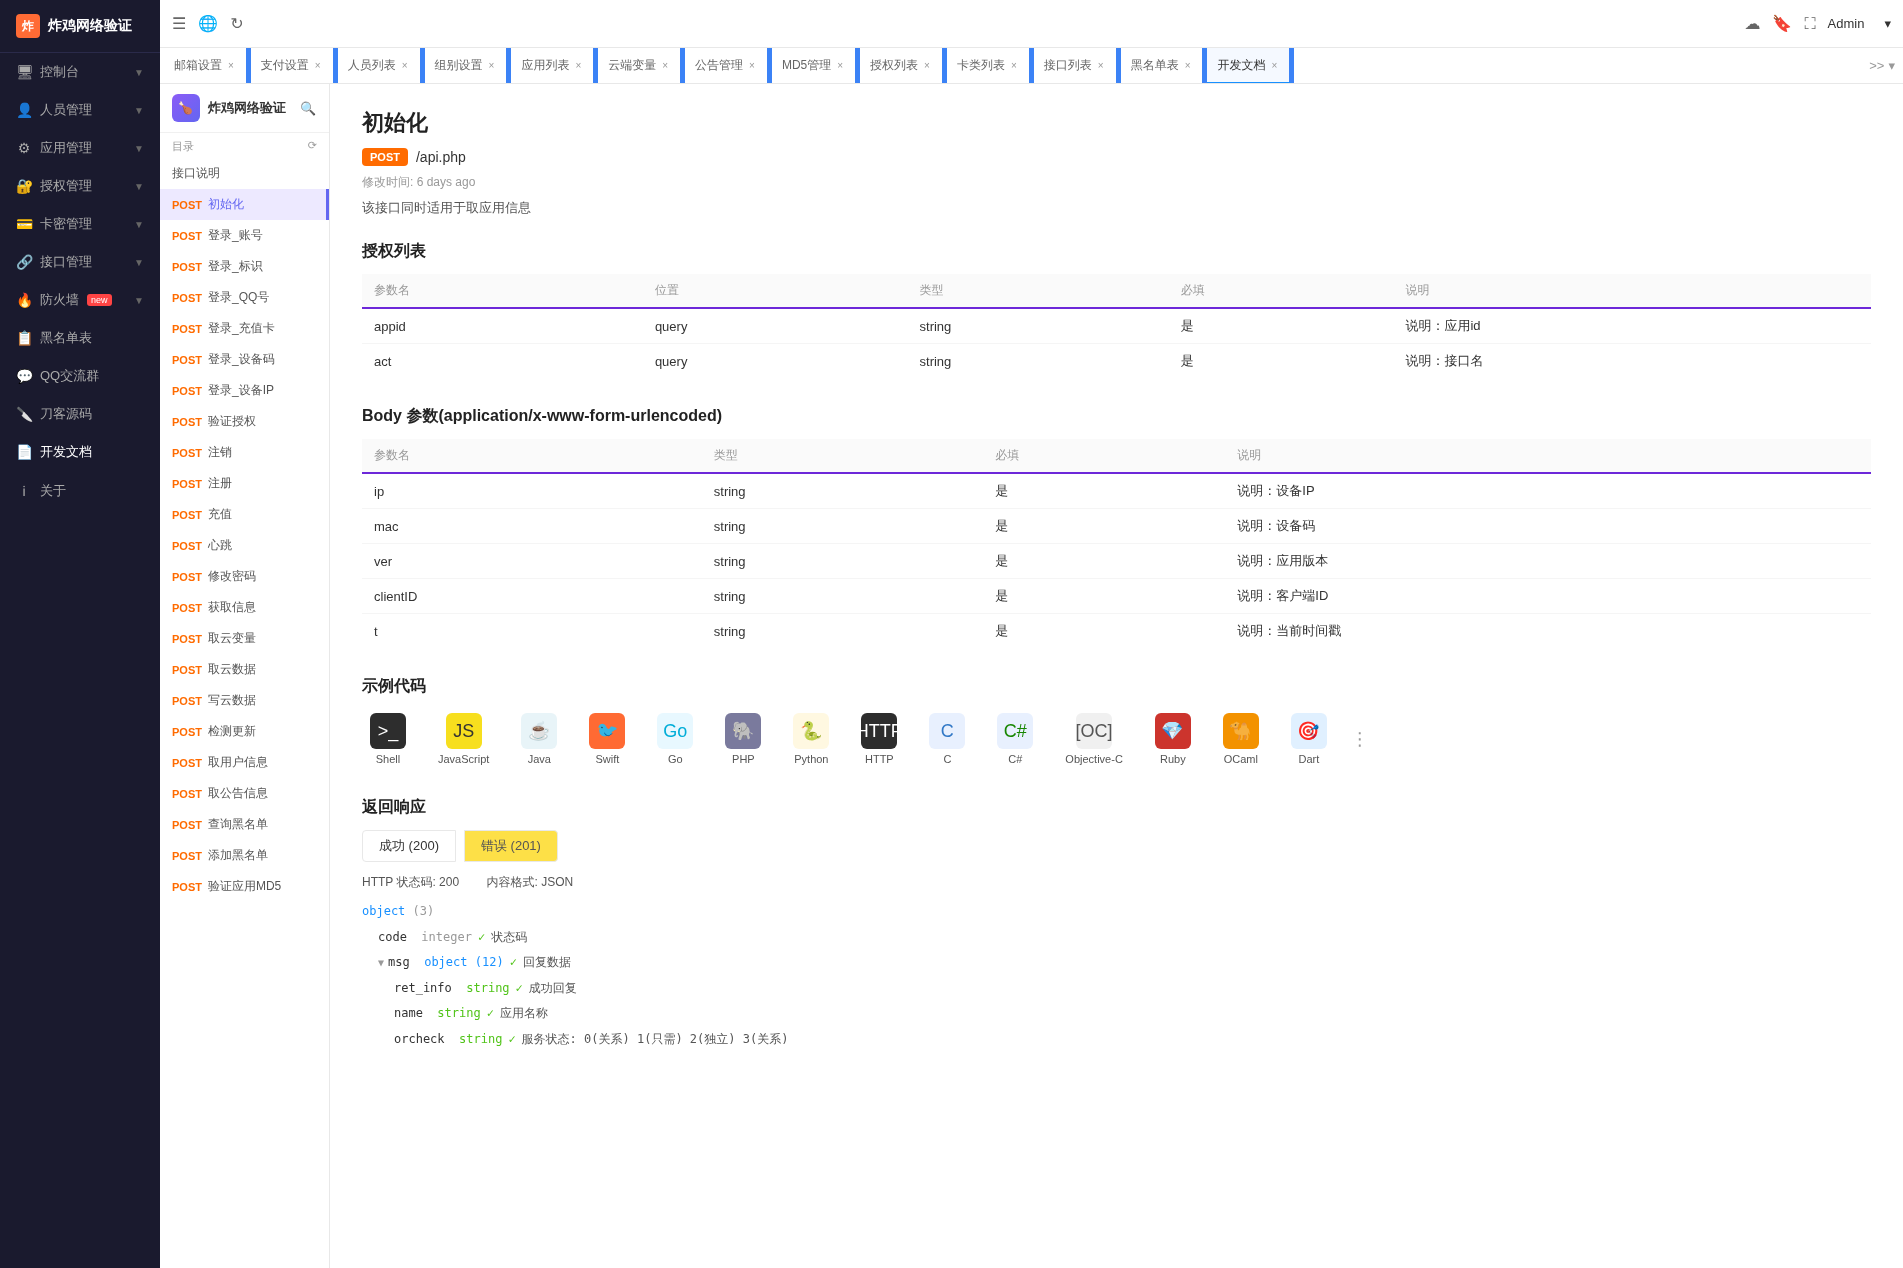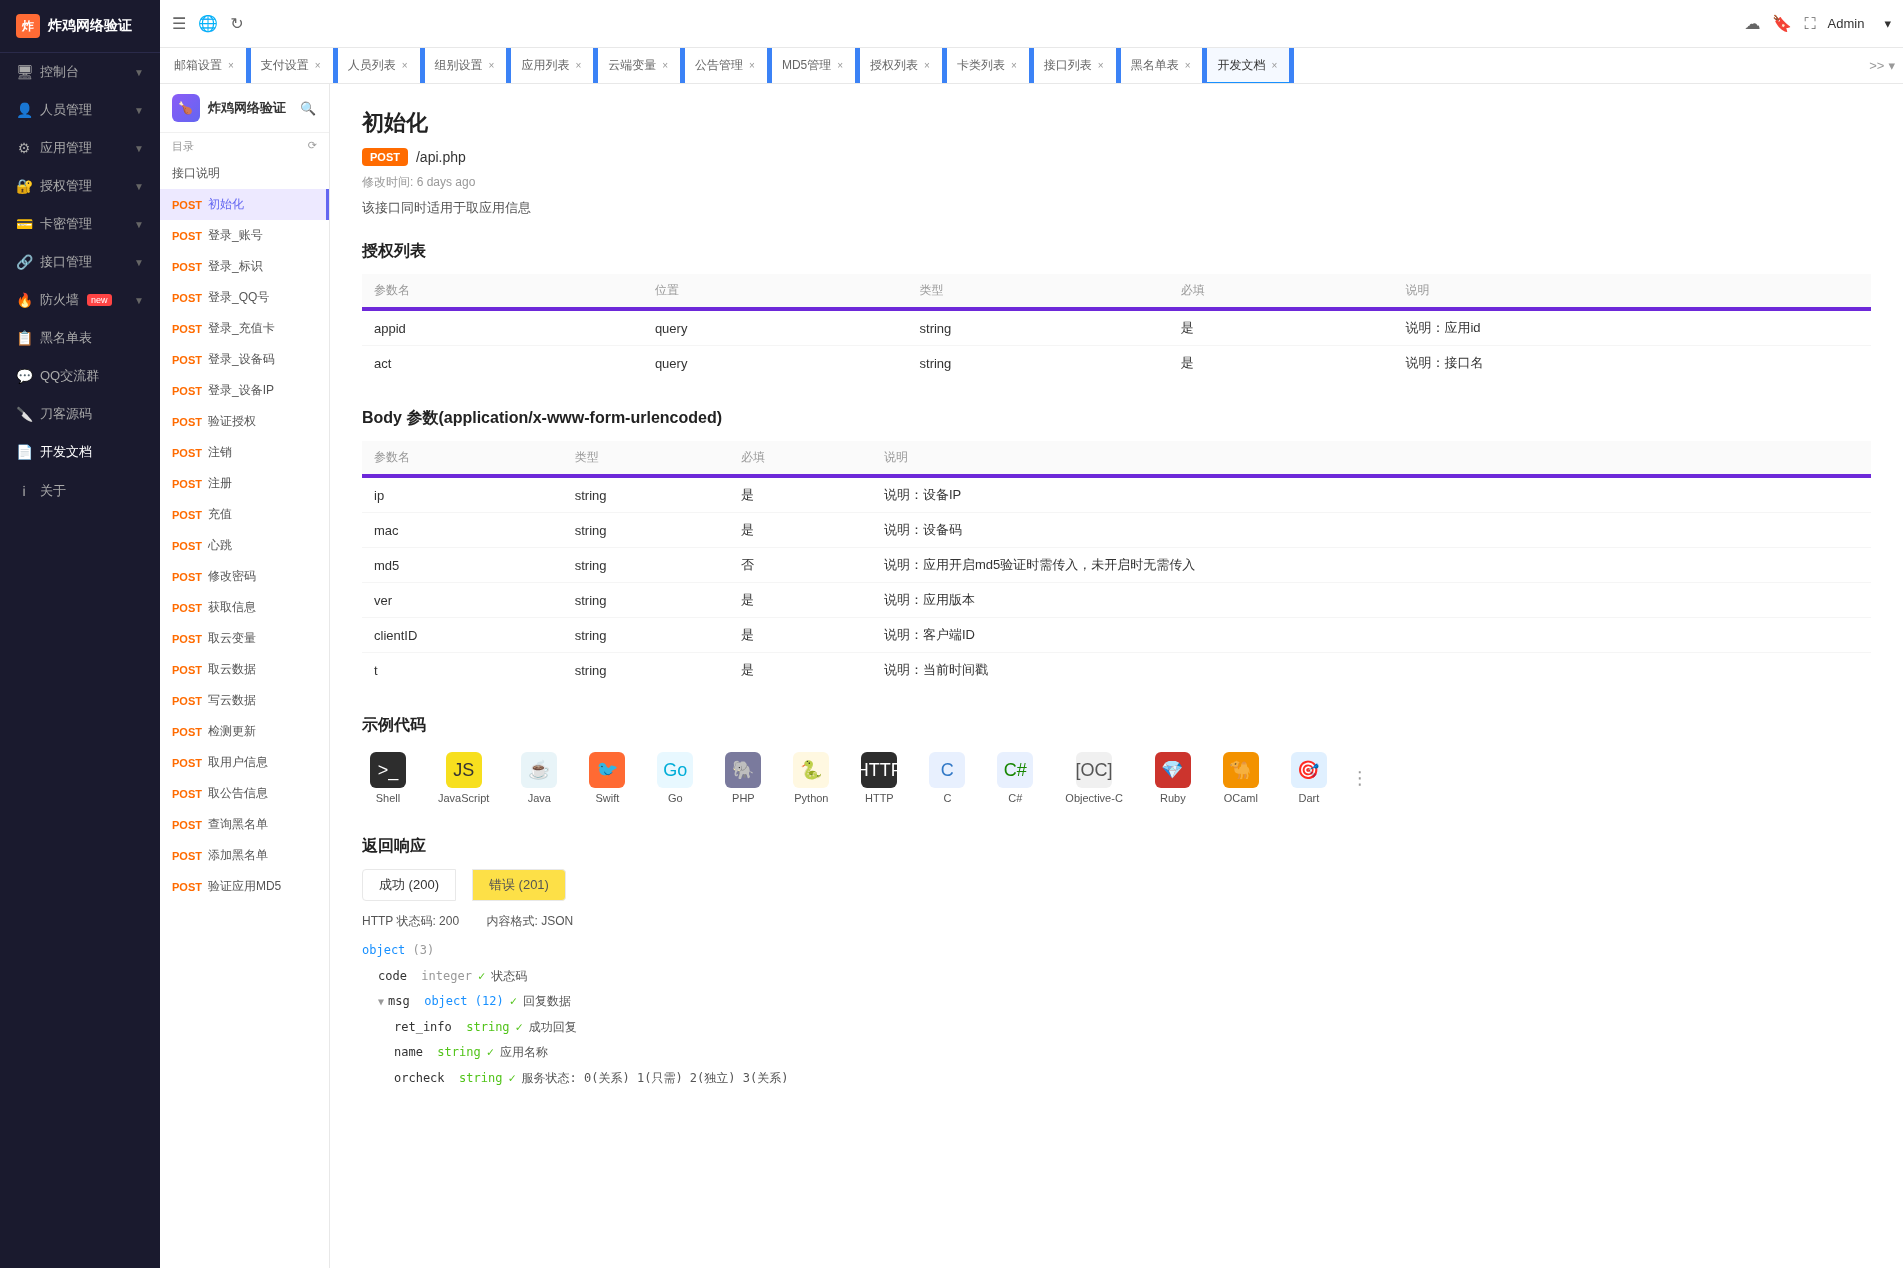--- a/index.html
+++ b/index.html
@@ -54,39 +54,39 @@
     .doc-endpoint { display: flex; align-items: center; gap: 8px; margin-bottom: 8px; }
     .method-badge { background: #ff6b00; color: #fff; font-size: 11px; font-weight: bold; padding: 3px 8px; border-radius: 4px; }
     .endpoint-url { font-size: 14px; color: #333; }
     .doc-meta { font-size: 12px; color: #999; margin-bottom: 8px; }
     .doc-desc { font-size: 13px; color: #555; margin-bottom: 24px; }
 
     .section-title { font-size: 16px; font-weight: bold; color: #222; margin-bottom: 12px; margin-top: 8px; }
 
     
     .param-table { width: 100%; border-collapse: collapse; margin-bottom: 28px; }
-    .param-table th { text-align: left; padding: 8px 12px; font-size: 12px; color: #999; font-weight: normal; background: #fafafa; border-bottom: 4px solid #6d28d9; }
+    .param-table th { text-align: left; padding: 8px 12px; font-size: 12px; color: #999; font-weight: normal; background: #fafafa; border-bottom: 2px solid #6d28d9; }
     .param-table td { padding: 8px 12px; font-size: 13px; color: #333; border-bottom: 1px solid #f5f5f5; }
     .param-table tr:last-child td { border-bottom: none; }
     .param-name { color: #333; }
     .param-type { color: #666; }
     .param-required { color: #333; }
     .param-desc { color: #555; }
 
     
     .code-section { margin-bottom: 28px; }
     .code-langs { display: flex; align-items: center; gap: 16px; flex-wrap: wrap; margin-bottom: 12px; }
     .code-lang { display: flex; flex-direction: column; align-items: center; gap: 4px; cursor: pointer; padding: 4px 8px; border-radius: 4px; }
     .code-lang-icon { width: 36px; height: 36px; border-radius: 6px; display: flex; align-items: center; justify-content: center; font-size: 18px; }
     .code-lang-label { font-size: 11px; color: #555; }
     .code-lang-more { cursor: pointer; color: #999; font-size: 18px; display: flex; align-items: center; }
 
     
     .response-section { margin-bottom: 24px; }
-    .response-tabs { display: flex; gap: 16px; margin-bottom: 12px; }
+    .response-tabs { display: flex; gap: 8px; margin-bottom: 12px; }
     .response-tab { padding: 6px 16px; font-size: 13px; cursor: pointer; border: 1px solid #e8e8e8; background: #fde047; color: #555; }
     .response-tab:first-child { border-radius: 4px 0 0 4px; }
     .response-tab:last-child { border-radius: 0 4px 4px 0; }
     .response-tab.active { background: #fff; color: #333; font-weight: 500; }
     .response-meta { font-size: 12px; color: #555; margin-bottom: 8px; }
     .response-meta span { margin-right: 24px; }
 
     
     .json-tree { font-family: 'Monaco', 'Menlo', monospace; font-size: 12px; line-height: 1.8; }
     .json-key { color: #333; }
@@ -458,26 +458,20 @@
     <td class="param-required">是</td>
     <td class="param-desc">说明：设备IP</td>
   </tr>
             <tr>
     <td class="param-name">mac</td>
     <td class="param-type">string</td>
     <td class="param-required">是</td>
     <td class="param-desc">说明：设备码</td>
   </tr>
             <tr>
-    <td class="param-name">md5</td>
-    <td class="param-type">string</td>
-    <td class="param-required">否</td>
-    <td class="param-desc">说明：应用开启md5验证时需传入，未开启时无需传入</td>
-  </tr>
-            <tr>
     <td class="param-name">ver</td>
     <td class="param-type">string</td>
     <td class="param-required">是</td>
     <td class="param-desc">说明：应用版本</td>
   </tr>
             <tr>
     <td class="param-name">clientID</td>
     <td class="param-type">string</td>
     <td class="param-required">是</td>
     <td class="param-desc">说明：客户端ID</td>

